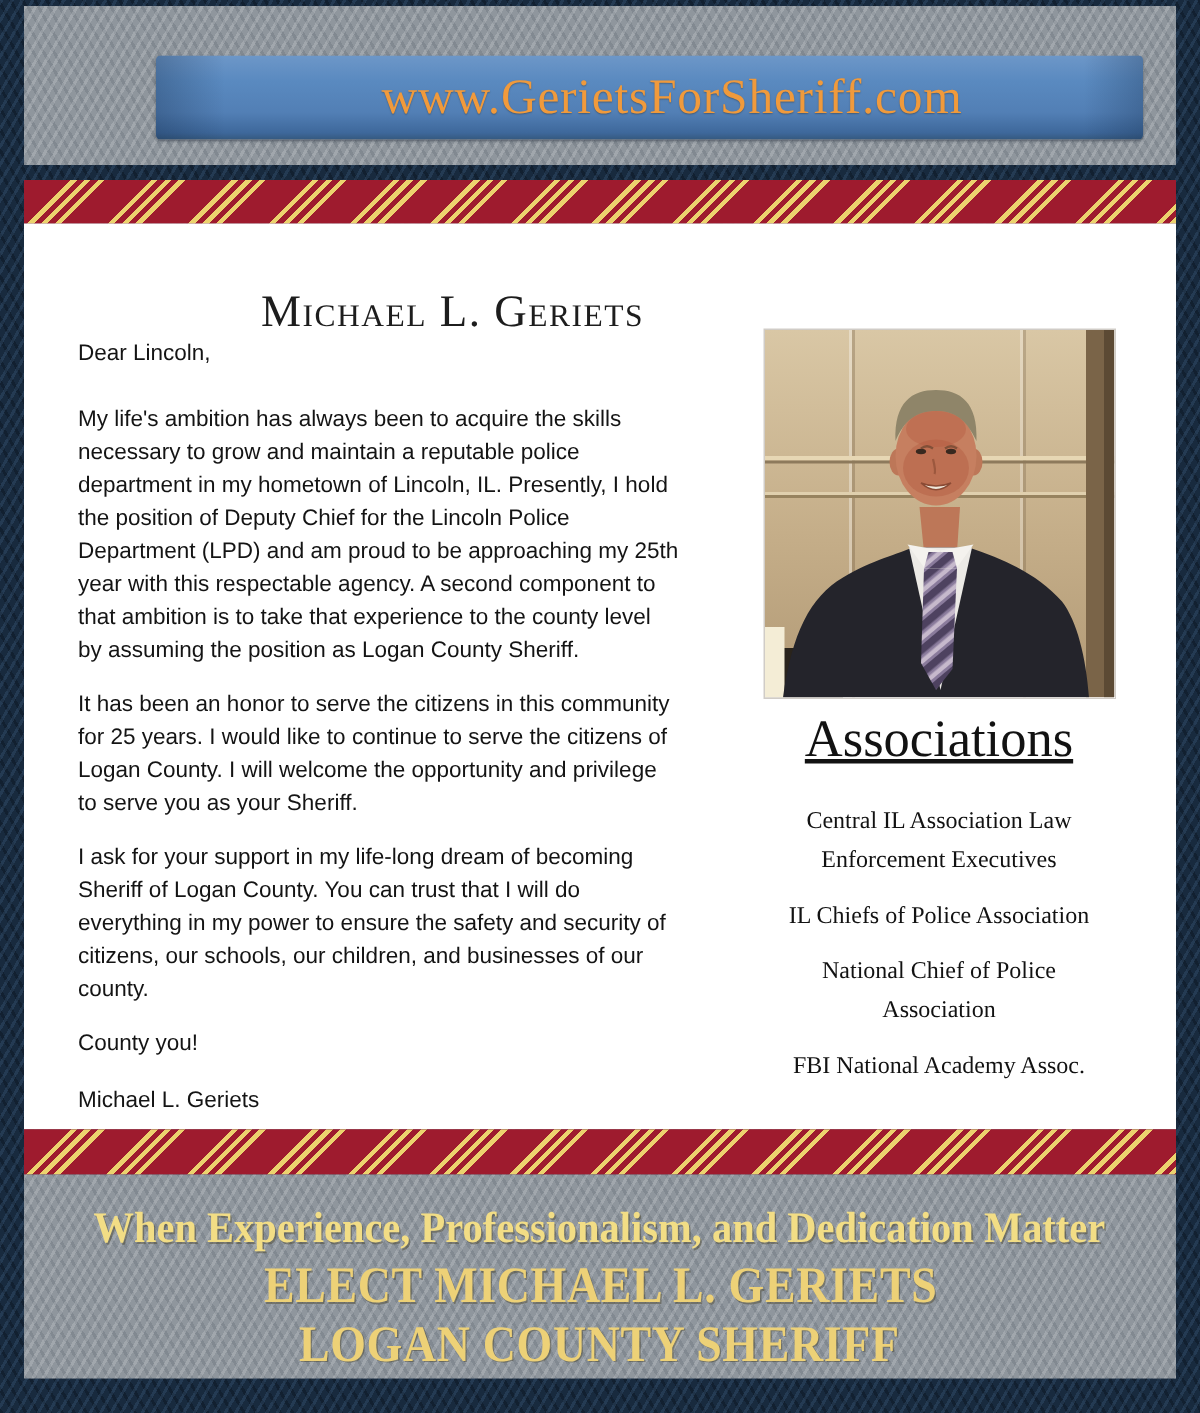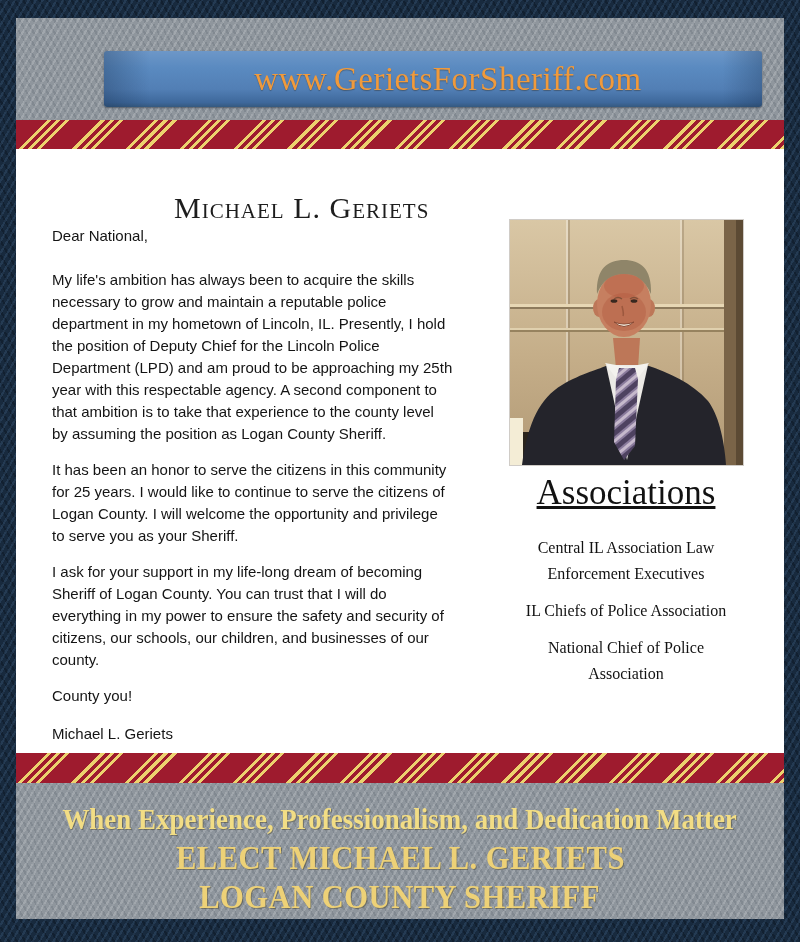--- a/index.html
+++ b/index.html
@@ -11,21 +11,21 @@
       repeating-linear-gradient(60deg, rgba(8,16,26,.38) 0 2px, rgba(0,0,0,0) 2px 7px);
     font-family:"Liberation Sans", sans-serif;
   }
   .panel{
     position:absolute;left:16px;right:16px;
     background-color:#8f969d;
     background-image:
       repeating-linear-gradient(120deg, rgba(255,255,255,.16) 0 2px, rgba(0,0,0,0) 2px 6px),
       repeating-linear-gradient(60deg, rgba(58,68,80,.16) 0 2px, rgba(0,0,0,0) 2px 6px);
   }
-  .panel.top{top:18px;height:106px;}
+  .panel.top{top:4px;height:106px;}
   .panel.footer{top:783px;height:136px;display:flex;flex-direction:column;align-items:center;}
   .url-banner{
     position:absolute;left:88px;top:33px;width:658px;height:56px;border-radius:3px;
     background-image:
       linear-gradient(90deg, rgba(18,40,70,.30) 0, rgba(18,40,70,0) 7%, rgba(18,40,70,0) 94%, rgba(18,40,70,.28) 100%),
       linear-gradient(180deg, #6d97c8 0%, #5a8ac0 30%, #527fb5 68%, #3e689b 92%, #35597f 100%);
     box-shadow:0 1px 2px rgba(10,20,35,.45);
     display:flex;align-items:center;justify-content:center;
   }
   .url-banner span{
@@ -99,21 +99,21 @@
       <span>www.GerietsForSheriff.com</span>
     </div>
   </div>
 
   <div class="ribbon top"></div>
 
   <div class="content">
     <h2 class="h-line2">Michael L. Geriets</h2>
 
     <div class="letter">
-      <p class="salutation">Dear National,</p>
+      <p class="salutation">Dear Lincoln,</p>
       <p>My life's ambition has always been to acquire the skills
 necessary to grow and maintain a reputable police
 department in my hometown of Lincoln, IL.  Presently, I hold
 the position of Deputy Chief for the Lincoln Police
 Department (LPD) and am proud to be approaching my 25th
 year with this respectable agency.  A second component to
 that ambition is to take that experience to the county level
 by assuming the position as Logan County Sheriff.</p>
       <p>It has been an honor to serve the citizens in this community
 for 25 years. I would like to continue to serve the citizens of
@@ -177,20 +177,21 @@
       </svg>
     </div>
 
     <div class="assoc">
       <h3 class="assoc-title">Associations</h3>
       <p class="assoc-item">Central IL Association Law
 Enforcement Executives</p>
       <p class="assoc-item">IL Chiefs of Police Association</p>
       <p class="assoc-item">National Chief of Police
 Association</p>
+      <p class="assoc-item">FBI National Academy Assoc.</p>
     </div>
   </div>
 
   <div class="ribbon bottom"></div>
 
   <div class="panel footer">
     <div class="ft-tagline">When Experience, Professionalism, and Dedication Matter</div>
     <div class="ft-elect">ELECT MICHAEL L. GERIETS</div>
     <div class="ft-office">LOGAN COUNTY SHERIFF</div>
   </div>

